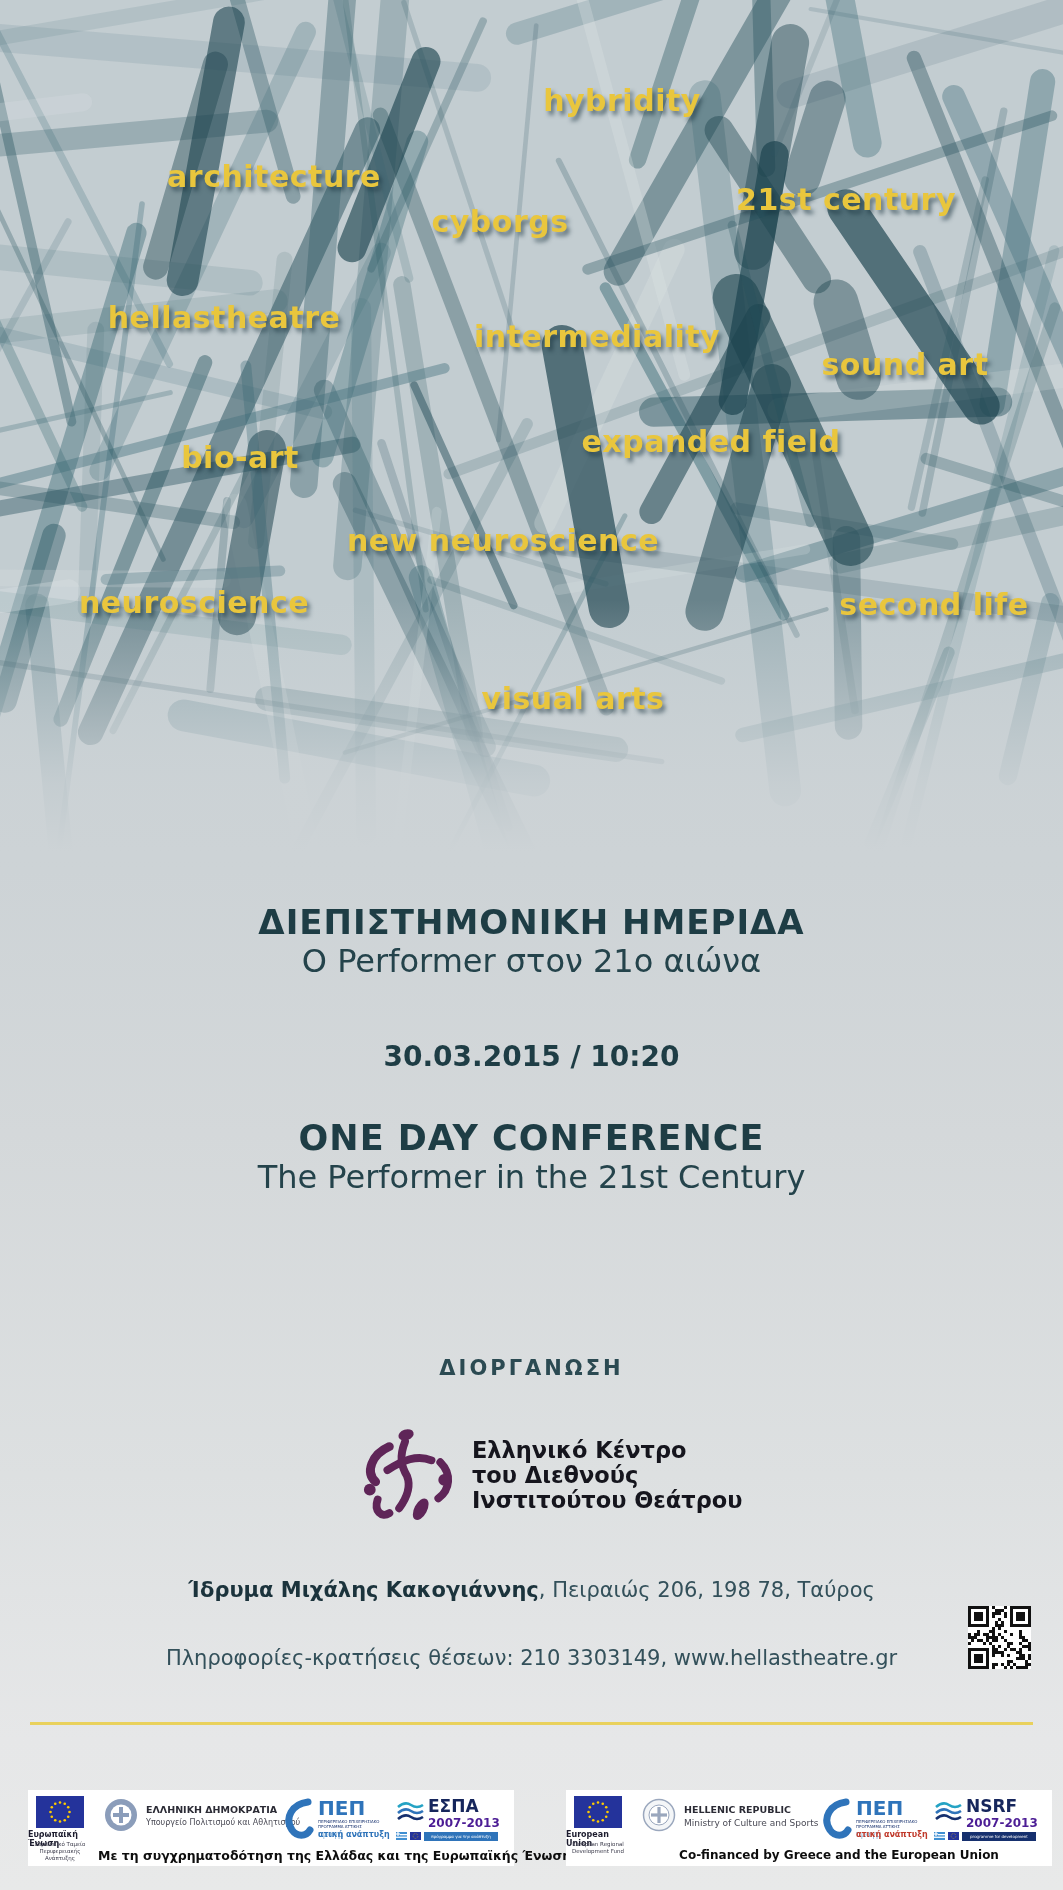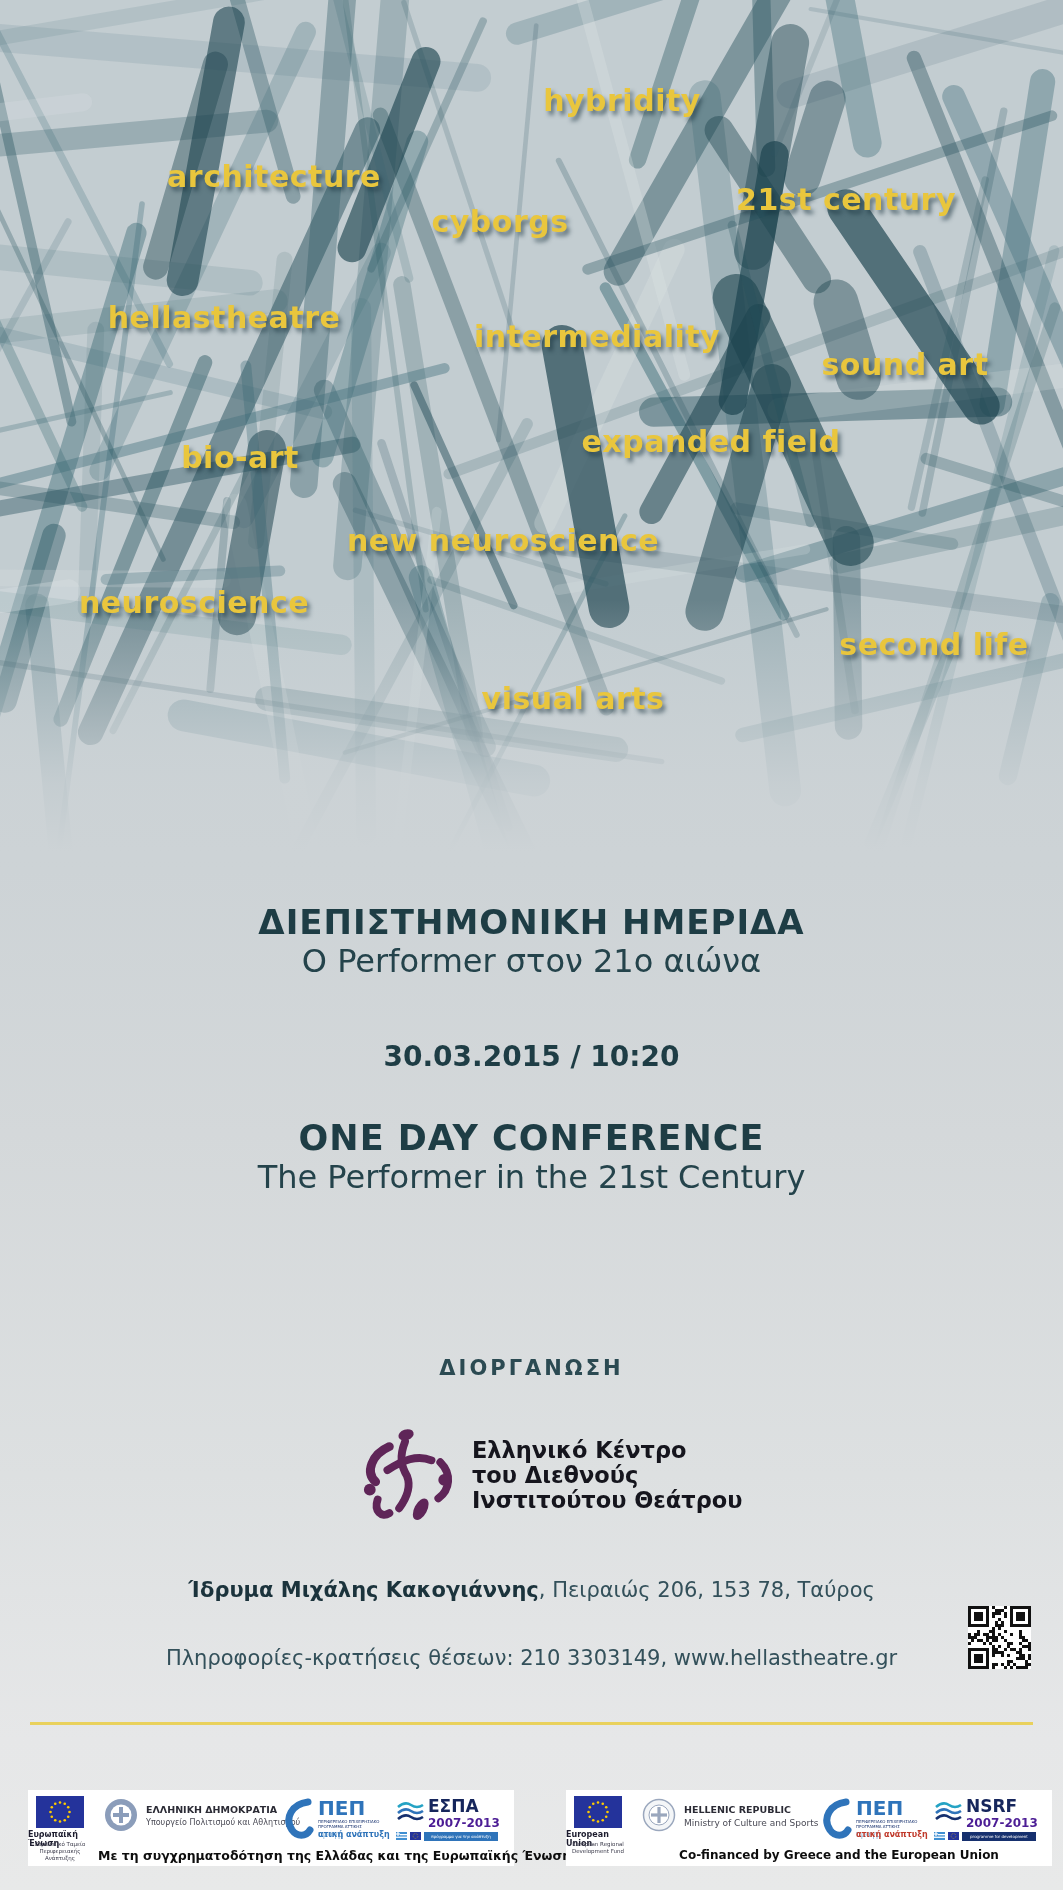--- a/index.html
+++ b/index.html
@@ -168,21 +168,21 @@
       <span class="kw" style="left: 274px; top: 176px;">architecture</span>
       <span class="kw" style="left: 500px; top: 221px;">cyborgs</span>
       <span class="kw" style="left: 846px; top: 199px;">21st century</span>
       <span class="kw" style="left: 224px; top: 317px;">hellastheatre</span>
       <span class="kw" style="left: 597px; top: 336px;">intermediality</span>
       <span class="kw" style="left: 905px; top: 364px;">sound art</span>
       <span class="kw" style="left: 240px; top: 457px;">bio-art</span>
       <span class="kw" style="left: 711px; top: 441px;">expanded field</span>
       <span class="kw" style="left: 503px; top: 540px;">new neuroscience</span>
       <span class="kw" style="left: 194px; top: 602px;">neuroscience</span>
-      <span class="kw" style="left: 934px; top: 644px;">second life</span>
+      <span class="kw" style="left: 934px; top: 604px;">second life</span>
       <span class="kw" style="left: 573px; top: 698px;">visual arts</span>
     </div>
 
   <div class="centerline t-main" style="top:902px">ΔΙΕΠΙΣΤΗΜΟΝΙΚΗ ΗΜΕΡΙΔΑ</div>
   <div class="centerline t-sub" style="top:942px">Ο Performer στον 21ο αιώνα</div>
   <div class="centerline t-date" style="top:1040px">30.03.2015 / 10:20</div>
   <div class="centerline t-main" style="top:1118px;font-size:35px">ONE DAY CONFERENCE</div>
   <div class="centerline t-sub" style="top:1158px">The Performer in the 21st Century</div>
 
   <div class="centerline org-heading" style="top:1356px">ΔΙΟΡΓΑΝΩΣΗ</div>
@@ -201,21 +201,21 @@
       <circle cx="10" cy="66" r="6"></circle>
       <ellipse cx="62" cy="86" rx="6.5" ry="12" transform="rotate(28 62 86)"></ellipse>
     </g>
   </svg>
   <div class="org-name">
     <div>Ελληνικό Κέντρο</div>
     <div>του Διεθνούς</div>
     <div>Ινστιτούτου Θεάτρου</div>
   </div>
 
-  <div class="centerline venue-line" style="top:1578px"><b>Ίδρυμα Μιχάλης Κακογιάννης</b><span>, Πειραιώς 206, 153 78, Ταύρος</span></div>
+  <div class="centerline venue-line" style="top:1578px"><b>Ίδρυμα Μιχάλης Κακογιάννης</b><span>, Πειραιώς 206, 198 78, Ταύρος</span></div>
   <div class="centerline venue-line" style="top:1646px">Πληροφορίες-κρατήσεις θέσεων: 210 3303149, www.hellastheatre.gr</div>
 
   <svg id="qr" style="position:absolute;left:968px;top:1606px" width="63" height="63" viewBox="0 0 63 63">
       <rect x="0" y="0" width="63" height="63" fill="#ffffff"></rect>
       <rect x="24" y="0" width="3" height="3" fill="#111"></rect>
       <rect x="36" y="0" width="3" height="3" fill="#111"></rect>
       <rect x="27" y="3" width="3" height="3" fill="#111"></rect>
       <rect x="30" y="3" width="3" height="3" fill="#111"></rect>
       <rect x="33" y="3" width="3" height="3" fill="#111"></rect>
       <rect x="24" y="6" width="3" height="3" fill="#111"></rect>

